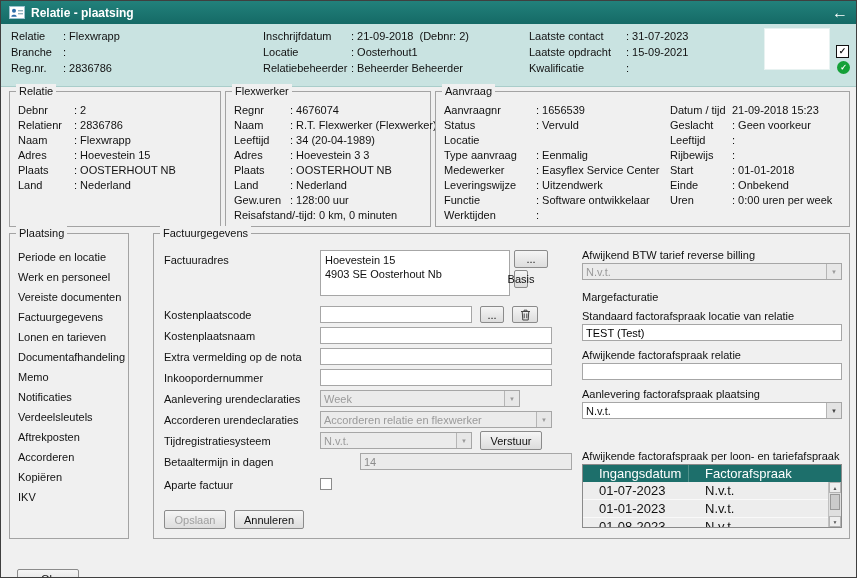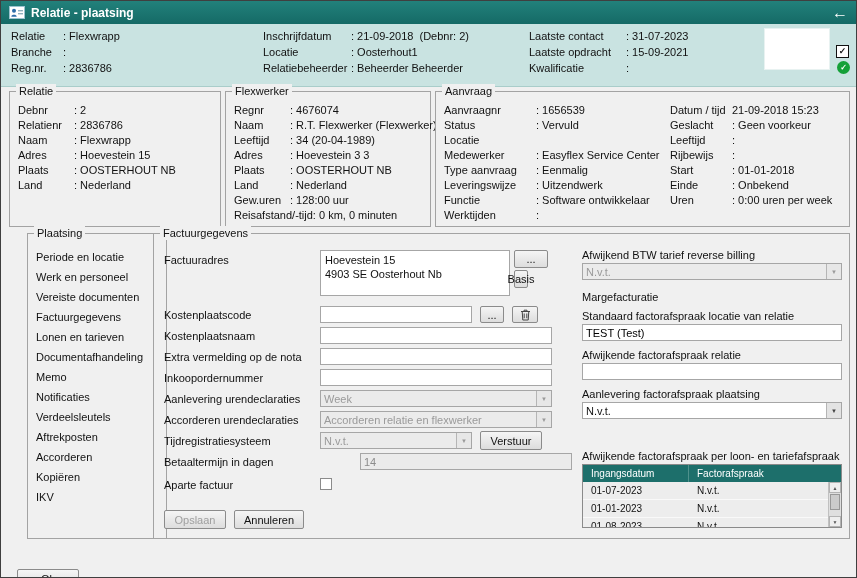--- a/index.html
+++ b/index.html
@@ -32,21 +32,21 @@
   .legend{position:absolute;top:-8px;left:6px;background:#f0f0f0;padding:0 3px;font-size:11px;line-height:14px}
   .rows{padding:11px 5px 0 8px}
   .grp .kv{line-height:15px}
   .single{font-size:11px;line-height:15px;white-space:pre}
   .g-rel{left:8px;top:90px;width:212px;height:136px;--kw:56px}
   .g-flex{left:224px;top:90px;width:206px;height:136px;--kw:56px}
   .g-aan{left:434px;top:90px;width:415px;height:136px}
   .acols{display:flex;padding:11px 5px 0 8px}
   .acol-l{width:226px;--kw:92px}
   .acol-r{flex:1;--kw:62px}
-  .g-pl{left:26px;top:232px;width:140px;height:306px}
+  .g-pl{left:8px;top:232px;width:120px;height:306px}
   .g-fac{left:152px;top:232px;width:697px;height:306px}
 
   
   .menu{padding:13px 4px 0 8px}
   .mitem{font-size:11px;line-height:20px;white-space:nowrap;cursor:default}
 
   
   .flabel{position:absolute;left:10px;font-size:11px;white-space:nowrap}
   .rlabel{position:absolute;left:428px;font-size:11px;white-space:nowrap}
   .adrbox{position:absolute;left:166px;top:16px;width:190px;height:46px;box-sizing:border-box;background:#fff;
@@ -64,21 +64,21 @@
   .btn{position:absolute;box-sizing:border-box;height:19px;border:1px solid #8b8b8b;border-radius:2px;
     background:linear-gradient(#f5f5f5,#ddd);font-size:11px;font-family:inherit;display:flex;align-items:center;
     justify-content:center;padding:0 4px;color:#111;cursor:default}
   .btn.dis{color:#9f9f9f}
   .chk{position:absolute;width:12px;height:12px;box-sizing:border-box;border:1px solid #8b8b8b;background:#fff}
 
   
   .ftable{position:absolute;left:428px;top:230px;width:260px;height:64px;box-sizing:border-box;
     border:1px solid #8a8a8a;background:#e9e9e9;overflow:hidden}
   .thead{height:17px;background:#1d6f6b;color:#fff;display:flex;width:100%}
-  .tcell{display:flex;align-items:center;padding-left:8px;font-size:10px;box-sizing:border-box;white-space:nowrap}
+  .tcell{display:flex;align-items:center;padding-left:16px;font-size:13px;box-sizing:border-box;white-space:nowrap}
   .col1{width:106px;flex:none}
   .col2{flex:1}
   .thead .col1{border-right:1px solid #4f918c}
   .trow{height:17px;display:flex;width:245px;background:#ededed;border-bottom:1px solid #f9f9f9}
   .tscroll{position:absolute;top:17px;right:0;bottom:0;width:13px;background:#dfdfdf;border-left:1px solid #c0c0c0;
     box-sizing:border-box;display:flex;flex-direction:column;align-items:center}
   .sarr{width:12px;height:11px;background:#eee;border:1px solid #b3b3b3;box-sizing:border-box;display:flex;
     align-items:center;justify-content:center;font-size:5px;color:#555}
   .sthumb{width:10px;height:16px;background:#ccc;border:1px solid #999;box-sizing:border-box;margin-top:1px}
   .sdown{margin-top:auto}
@@ -154,22 +154,22 @@
     </div>
   </div>
 
   <div class="grp g-aan">
     <span class="legend">Aanvraag</span>
     <div class="acols">
       <div class="acol-l">
         <div class="kv"><span class="k">Aanvraagnr</span><span class="v">: 1656539</span></div>
         <div class="kv"><span class="k">Status</span><span class="v">: Vervuld</span></div>
         <div class="kv"><span class="k">Locatie</span></div>
+        <div class="kv"><span class="k">Type aanvraag</span><span class="v">: Eenmalig</span></div>
         <div class="kv"><span class="k">Medewerker</span><span class="v">: Easyflex Service Center</span></div>
-        <div class="kv"><span class="k">Type aanvraag</span><span class="v">: Eenmalig</span></div>
         <div class="kv"><span class="k">Leveringswijze</span><span class="v">: Uitzendwerk</span></div>
         <div class="kv"><span class="k">Functie</span><span class="v">: Software ontwikkelaar</span></div>
         <div class="kv"><span class="k">Werktijden</span><span class="v">:</span></div>
       </div>
       <div class="acol-r">
         <div class="kv"><span class="k">Datum / tijd</span><span class="v">21-09-2018 15:23</span></div>
         <div class="kv"><span class="k">Geslacht</span><span class="v">: Geen voorkeur</span></div>
         <div class="kv"><span class="k">Leeftijd</span><span class="v">:</span></div>
         <div class="kv"><span class="k">Rijbewijs</span><span class="v">:</span></div>
         <div class="kv"><span class="k">Start</span><span class="v">: 01-01-2018</span></div>
@@ -224,21 +224,21 @@
     <span class="flabel" style="top:96px">Kostenplaatsnaam</span>
     <input class="tin" style="left: 166px; top: 93px; width: 232px;" value="">
 
     <span class="flabel" style="top:117px">Extra vermelding op de nota</span>
     <input class="tin" style="left: 166px; top: 114px; width: 232px;" value="">
 
     <span class="flabel" style="top:138px">Inkoopordernummer</span>
     <input class="tin" style="left: 166px; top: 135px; width: 232px;" value="">
 
     <span class="flabel" style="top:159px">Aanlevering urendeclaraties</span>
-    <div class="combo dis" style="left:166px;top:156px;width:232px">
+    <div class="combo dis" style="left:166px;top:156px;width:200px">
         <span class="ct">Week</span>
         <span class="carr">▼</span>
       </div>
 
     <span class="flabel" style="top:180px">Accorderen urendeclaraties</span>
     <div class="combo dis" style="left:166px;top:177px;width:232px">
         <span class="ct">Accorderen relatie en flexwerker</span>
         <span class="carr">▼</span>
       </div>
 

